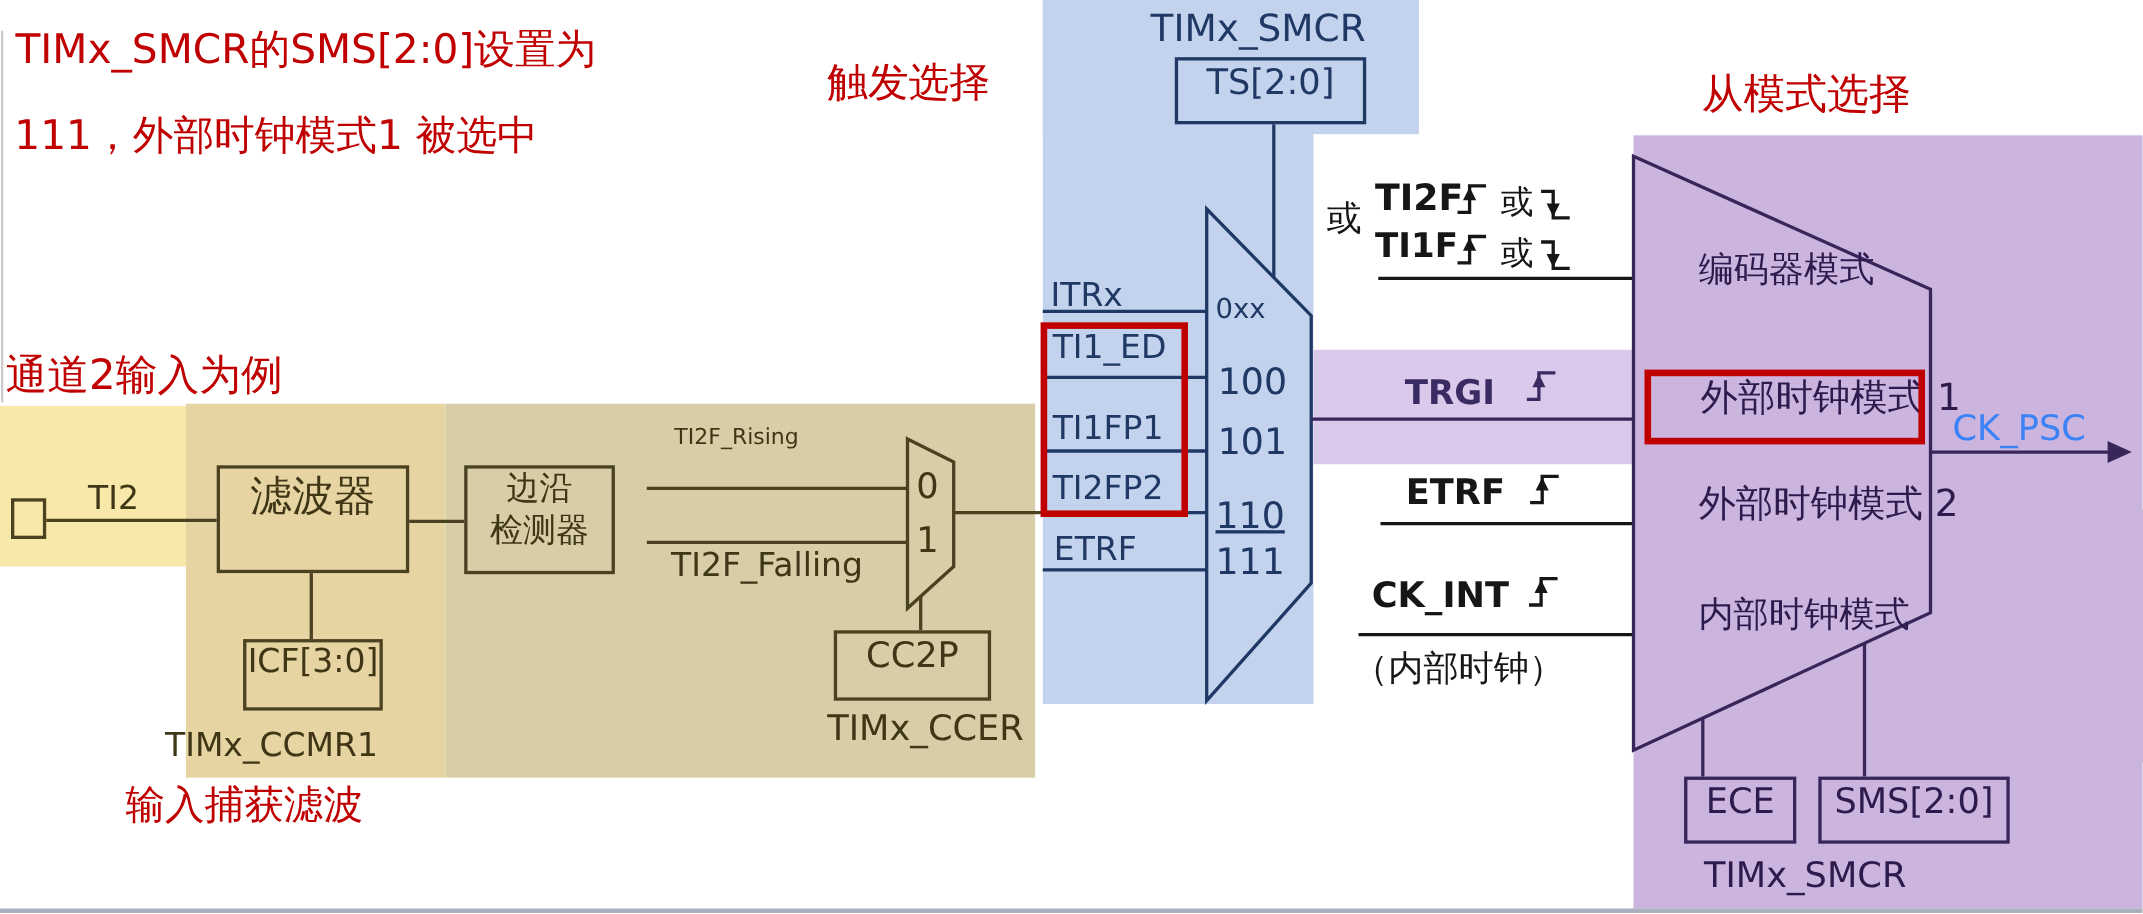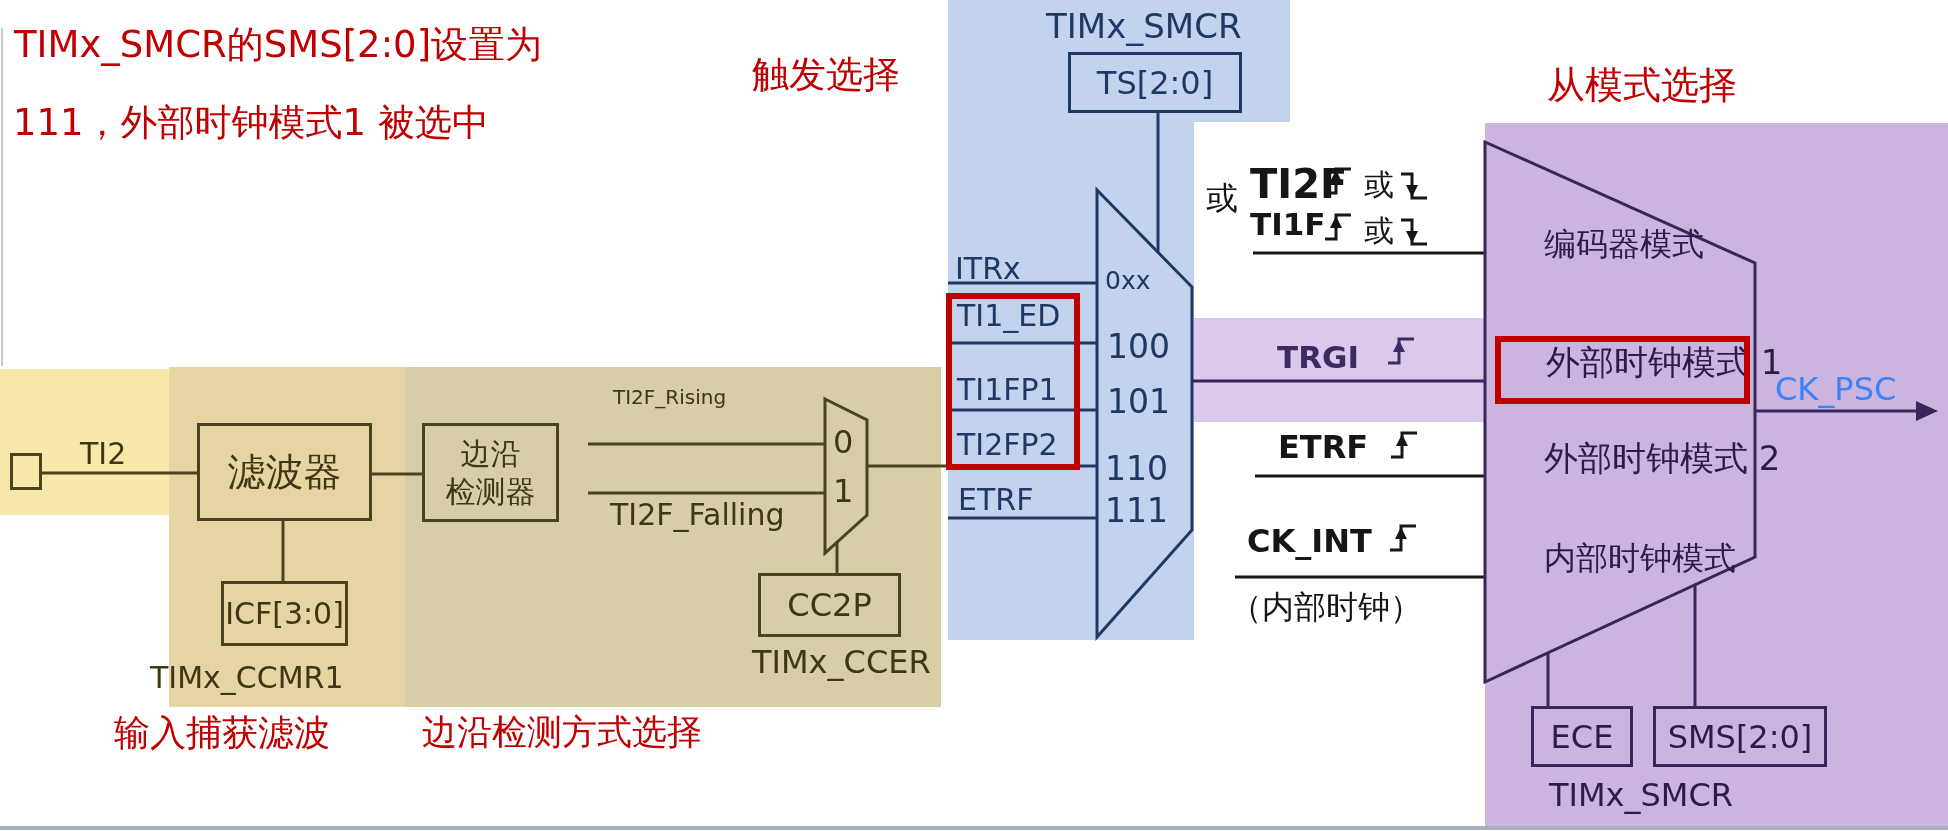--- a/index.html
+++ b/index.html
@@ -9,21 +9,21 @@
   }
   svg.layer{position:absolute;left:0;top:0;}
   .t{position:absolute;white-space:nowrap;line-height:1.12;}
   .red{color:#c00000;}
   .olive{color:#3f3616;}
   .navy{color:#1f3864;}
   .blk{color:#161616;}
   .ppl{color:#2d1b4e;margin-left:44px;}
   .trgi{color:#3b2b63;}
   .bold{font-weight:bold;}
-  .box{position:absolute;display:flex;align-items:center;justify-content:center;
+  .box{position:absolute;display:flex;justify-content:center;
        box-sizing:border-box;text-align:center;}
   .b-olive{border:3px solid #4a4220;}
   .b-navy{border:3px solid #203864;}
   .b-ppl{border:3px solid #38265a;}
   .redbox{position:absolute;box-sizing:border-box;border:6px solid #c00000;}
 </style>
 </head>
 <body>
 
 <div class="canvas">
@@ -91,24 +91,24 @@
     <use href="#edge-fall" x="1401" y="169" color="#161616"></use>
     <use href="#edge-rise" x="1325" y="210" color="#161616"></use>
     <use href="#edge-fall" x="1401" y="215" color="#161616"></use>
     <use href="#edge-rise" x="1388" y="334" color="#3b2b63"></use>
     <use href="#edge-rise" x="1391" y="428" color="#161616"></use>
     <use href="#edge-rise" x="1390" y="521" color="#161616"></use>
   </svg>
 
   <div class="t red" style="left:14px;top:24px;font-size:37px;">TIMx_SMCR的SMS[2:0]设置为</div>
   <div class="t red" style="left:13px;top:102px;font-size:37px;">111，外部时钟模式1 被选中</div>
+  <div class="t red" style="left:5px;top:320px;font-size:38px;">通道2输入为例</div>
   <div class="t red" style="left:752px;top:54px;font-size:37px;">触发选择</div>
   <div class="t red" style="left:1547px;top:64px;font-size:38px;">从模式选择</div>
   <div class="t red" style="left:114px;top:713px;font-size:36px;">输入捕获滤波</div>
-  <div class="t red" style="left:422px;top:713px;font-size:35px;">边沿检测方式选择</div>
 
   <div class="box b-olive" style="left:10px;top:453px;width:32px;height:37px;"></div>
   <div class="t olive" style="left:80px;top:437px;font-size:30px;">TI2</div>
   <div class="box b-olive olive" style="left:197px;top:423px;width:175px;height:98px;font-size:38px;">
     <span>滤波器</span>
   </div>
   <div class="box b-olive olive" style="left:221px;top:581px;width:127px;height:65px;font-size:30px;">
     <span>ICF[3:0]</span>
   </div>
   <div class="t olive" style="left:150px;top:661px;font-size:30px;">TIMx_CCMR1</div>
@@ -130,25 +130,25 @@
     <span>TS[2:0]</span>
   </div>
   <div class="t navy" style="left:955px;top:252px;font-size:30px;">ITRx</div>
   <div class="t navy" style="left:957px;top:299px;font-size:30px;">TI1_ED</div>
   <div class="t navy" style="left:957px;top:373px;font-size:30px;">TI1FP1</div>
   <div class="t navy" style="left:957px;top:428px;font-size:30px;">TI2FP2</div>
   <div class="t navy" style="left:958px;top:483px;font-size:30px;">ETRF</div>
   <div class="t navy" style="left:1105px;top:267px;font-size:25px;">0xx</div>
   <div class="t navy" style="left:1107px;top:329px;font-size:33px;">100</div>
   <div class="t navy" style="left:1107px;top:384px;font-size:33px;">101</div>
-  <div class="t navy" style="left:1105px;top:451px;font-size:33px;">110</div>
+  <div class="t navy" style="left:1105px;top:451px;font-size:33px;text-decoration:underline;">110</div>
   <div class="t navy" style="left:1105px;top:493px;font-size:33px;">111</div>
 
   <div class="t blk" style="left:1206px;top:181px;font-size:32px;">或</div>
-  <div class="t blk bold" style="left:1250px;top:162px;font-size:40px;">TI2F</div>
+  <div class="t blk bold" style="left:1250px;top:162px;font-size:33px;">TI2F</div>
   <div class="t blk" style="left:1364px;top:168px;font-size:30px;">或</div>
   <div class="t blk bold" style="left:1250px;top:207px;font-size:31px;">TI1F</div>
   <div class="t blk" style="left:1364px;top:214px;font-size:30px;">或</div>
   <div class="t trgi bold" style="left:1277px;top:340px;font-size:31px;">TRGI</div>
   <div class="t blk bold" style="left:1278px;top:430px;font-size:32px;">ETRF</div>
   <div class="t blk bold" style="left:1247px;top:524px;font-size:32px;">CK_INT</div>
   <div class="t blk" style="left:1230px;top:590px;font-size:32px;">（内部时钟）</div>
 
   <div class="t ppl" style="left:1500px;top:227px;font-size:32px;">编码器模式</div>
   <div class="t ppl" style="left:1502px;top:343px;font-size:34px;">外部时钟模式 1</div>

